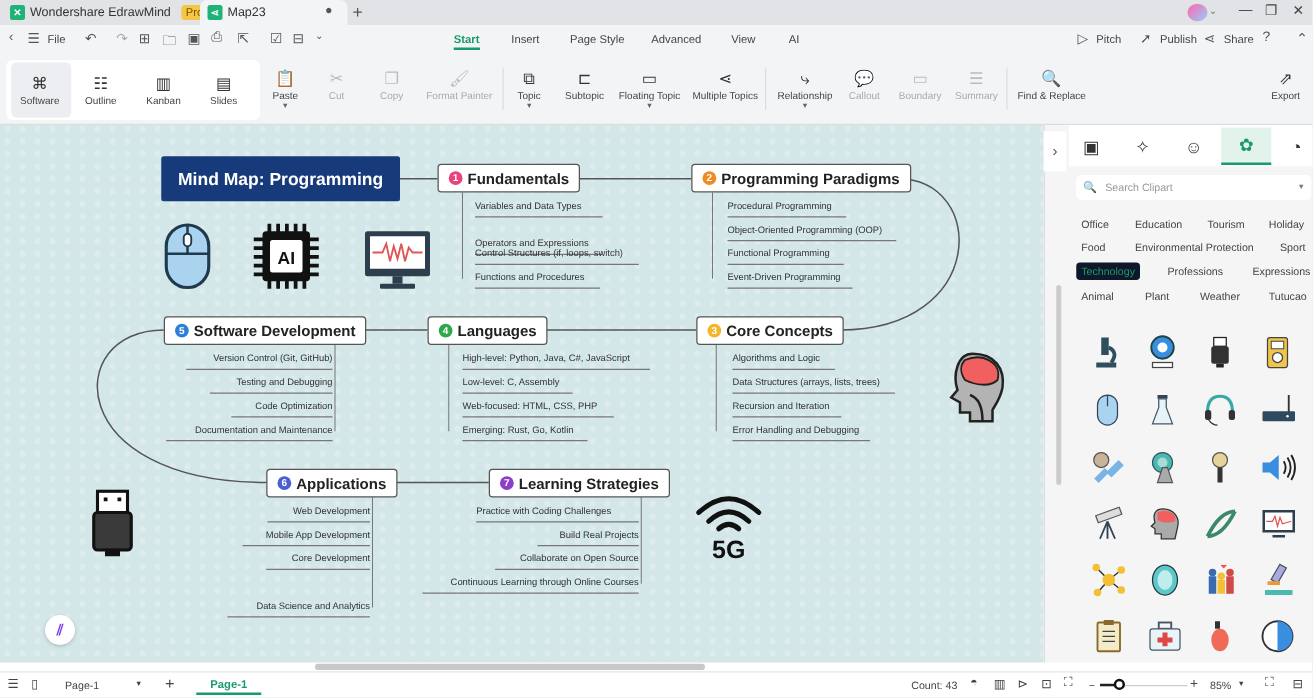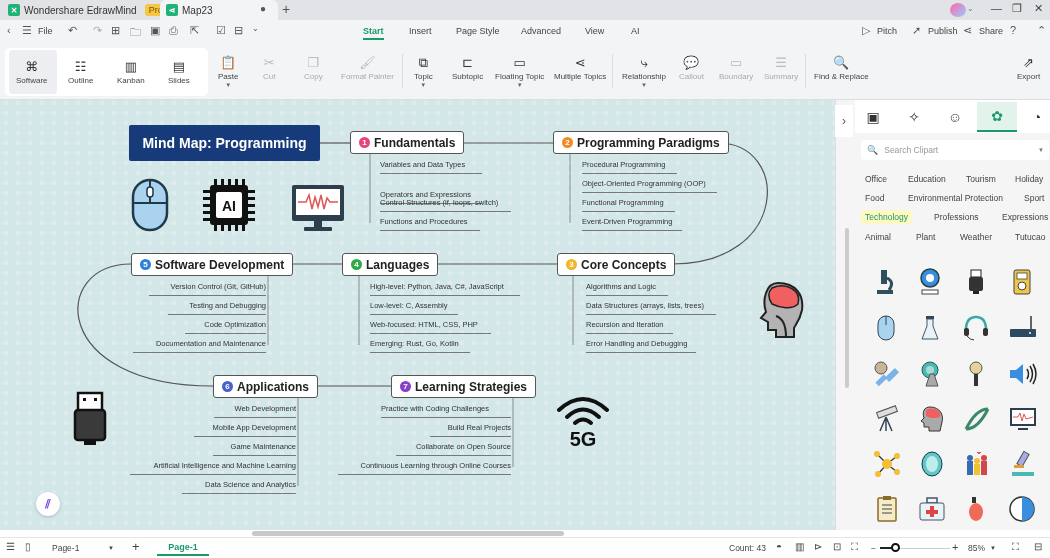--- a/index.html
+++ b/index.html
@@ -29,21 +29,21 @@
 .num{display:inline-block;width:11px;height:11px;border-radius:50%;color:#fff;font-size:8px;text-align:center;line-height:11px;margin-right:4px}
 .sub{position:absolute;font-size:7.5px;color:#333;white-space:nowrap;height:16px;line-height:14px;border-bottom:1px solid #777}
 .clip{position:absolute}
 .rpanel{position:absolute;left:835px;top:100px;width:215px;height:430px;background:#f5f5f5;border-left:1px solid #ddd}
 .collapse{position:absolute;left:835px;top:105px;width:18px;height:32px;background:#fff;border-radius:0 0 0 0;font-size:12px;color:#555;display:flex;align-items:center;justify-content:center}
 .ptabs{position:absolute;left:855px;top:100px;width:195px;height:33px;background:#fff}
 .ptab{position:absolute;top:6px;width:28px;height:22px;display:flex;align-items:center;justify-content:center;font-size:14px;color:#333}
 .ptab.active{background:#e2f3ec;border-bottom:2px solid #1a9a6a;top:2px;height:30px;width:40px;color:#1a9a6a}
 .search{position:absolute;left:861px;top:140px;width:188px;height:20px;background:#fff;border-radius:4px;font-size:8.5px;color:#999;display:flex;align-items:center;padding-left:6px;gap:6px}
 .cat{position:absolute;font-size:8.5px;color:#444}
-.cat.active{color:#1a9a6a;background:#fef9c3;padding:2px 4px;border-radius:3px;margin-left:-4px;margin-top:-2px}
+.cat.active{color:#1a9a6a;background:#0f172a;padding:2px 4px;border-radius:3px;margin-left:-4px;margin-top:-2px}
 .cgrid{position:absolute}
 .scrollbar{position:absolute;left:845px;top:228px;width:4px;height:160px;background:#ccc;border-radius:2px}
 .statusbar{position:absolute;left:0;top:537px;width:1050px;height:21px;background:#fff;border-top:1px solid #e5e5e5;font-size:8.5px;color:#444}
 .statusbar .s{position:absolute;top:5px}
 .hscroll{position:absolute;left:252px;top:531px;width:312px;height:5px;background:#c8c8c8;border-radius:3px}
 .pagetab{position:absolute;left:157px;top:538px;width:52px;height:18px;border-bottom:2px solid #1a9a6a;color:#1a9a6a;font-weight:bold;font-size:9px;text-align:center;line-height:18px}
 .ailogo{position:absolute;left:36px;top:492px;width:24px;height:24px;border-radius:50%;background:#fff;box-shadow:0 1px 3px rgba(0,0,0,.2);display:flex;align-items:center;justify-content:center;font-weight:bold;font-size:12px;color:#7b3fe4}
 </style>
 </head>
 <body>
@@ -250,22 +250,21 @@
   <div class="sub" style="left:168px;top:199px;width:98px;text-align:right">Testing and Debugging</div>
   <div class="sub" style="left:185px;top:218px;width:81px;text-align:right">Code Optimization</div>
   <div class="sub" style="left:133px;top:237px;width:133px;text-align:right">Documentation and Maintenance</div>
 
   <div class="mnode" style="left:213px;top:275px">
       <span class="num" style="background:#4a5fd0">6</span>
       <span>Applications</span>
     </div>
   <div class="sub" style="left:214px;top:302px;width:82px;text-align:right">Web Development</div>
   <div class="sub" style="left:194px;top:321px;width:102px;text-align:right">Mobile App Development</div>
-  <div class="sub" style="left:213px;top:340px;width:83px;text-align:right">Game Maintenance</div>
-  <div class="sub" style="left:130px;top:359px;width:166px;text-align:right">Artificial Intelligence and Machine Learning</div>
+  <div class="sub" style="left:213px;top:340px;width:83px;text-align:right">Core Development</div>
   <div class="sub" style="left:182px;top:378px;width:114px;text-align:right">Data Science and Analytics</div>
 
   <div class="mnode" style="left:391px;top:275px">
       <span class="num" style="background:#8a3fc9">7</span>
       <span>Learning Strategies</span>
     </div>
   <div class="sub" style="left:381px;top:302px;width:130px;text-align:left">Practice with Coding Challenges</div>
   <div class="sub" style="left:430px;top:321px;width:81px;text-align:right">Build Real Projects</div>
   <div class="sub" style="left:396px;top:340px;width:115px;text-align:right">Collaborate on Open Source</div>
   <div class="sub" style="left:338px;top:359px;width:173px;text-align:right">Continuous Learning through Online Courses</div>

